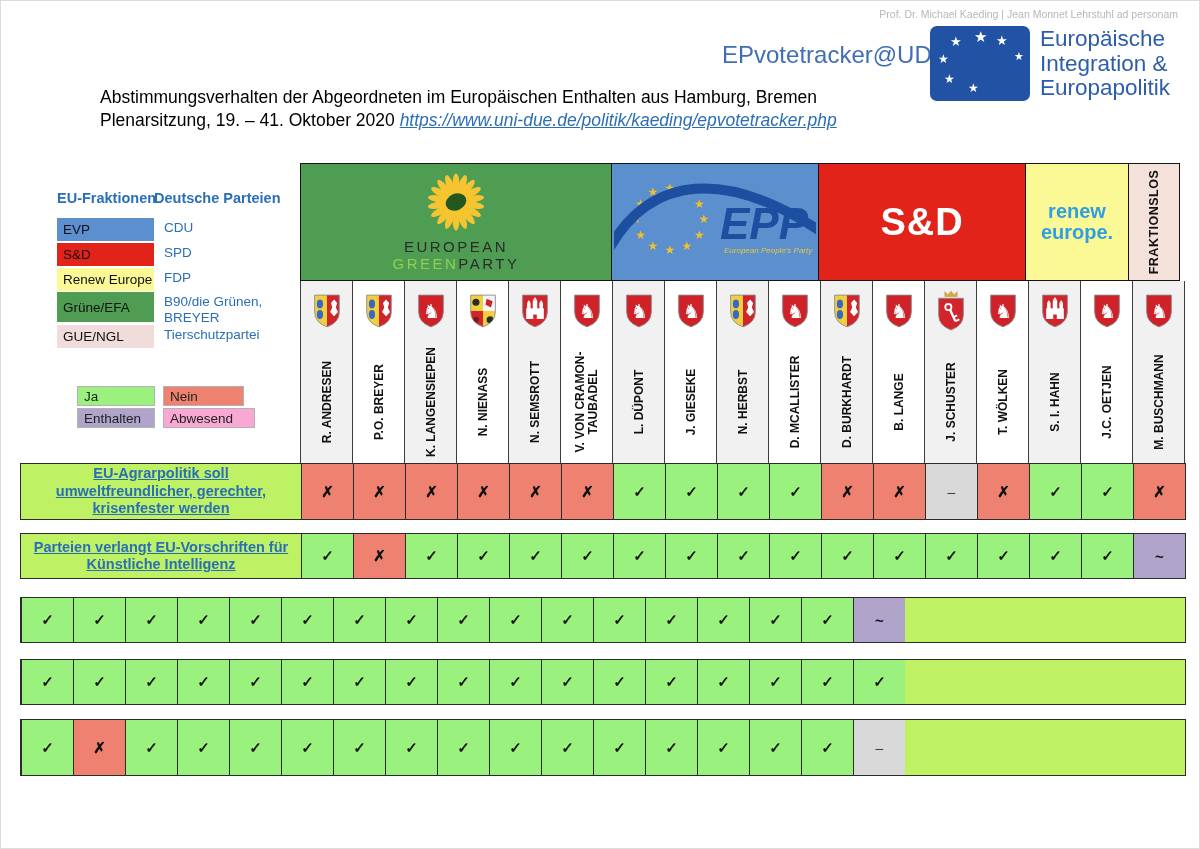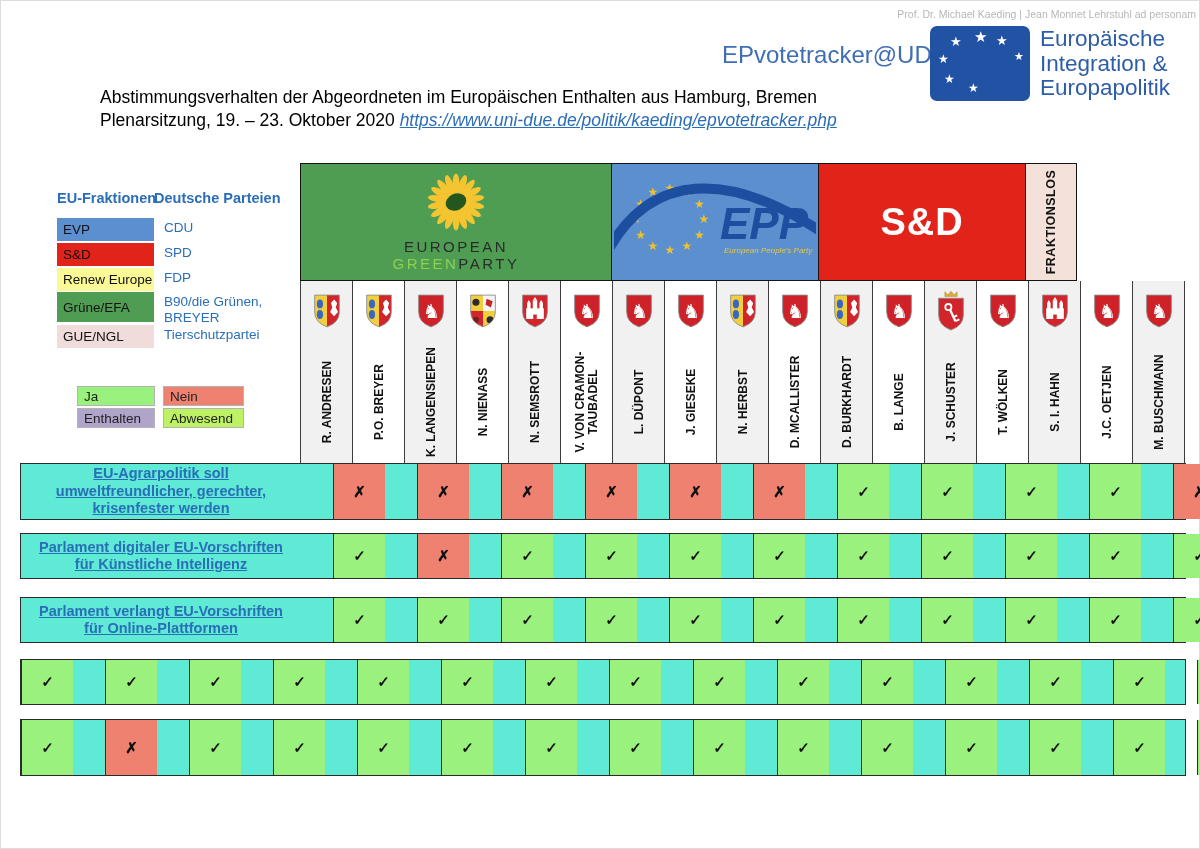--- a/index.html
+++ b/index.html
@@ -1,21 +1,21 @@
 <!DOCTYPE html>
 <html><head>
 <meta charset="utf-8">
 <style>
   html,body { margin:0; padding:0; background:#fff; }
   .canvas { position:relative; width:1200px; height:849px; background:#fff;
             font-family:"Liberation Sans", sans-serif; overflow:hidden;
             box-shadow: inset 0 0 0 1px #dcdcdc; }
 
   
-  .credit { position:absolute; top:8px; right:4px; font-size:10.5px; color:#b7b7b7; }
+  .credit { position:absolute; top:8px; right:22px; font-size:10.5px; color:#b7b7b7; }
   .app-title { position:absolute; top:41px; left:722px; font-size:24px; color:#3f6eb5; }
   .eu-logo { position:absolute; top:26px; left:930px; width:100px; height:75px;
              background:#2152a3; border-radius:7px; }
   .eu-star { position:absolute; color:#fff; }
   .institute { position:absolute; top:27px; left:1040px; font-size:22.5px; line-height:24.5px; color:#2d5da9; }
 
   .title { position:absolute; top:86px; left:100px; font-size:17.5px; line-height:23px; color:#000; }
   .title .lnk { color:#2a6eb8; font-style:italic; text-decoration:underline; cursor:pointer; }
 
   
@@ -45,21 +45,21 @@
   .mep-col { width:52px; box-sizing:border-box; border-left:1px solid #3c3c3c; }
   .crest-cell { height:60px; display:flex; align-items:center; justify-content:center; }
   .name-cell { height:122px; position:relative; }
   .name-rot { position:absolute; left:50%; top:50%; width:118px; height:50px;
               transform:translate(-50%,-50%) rotate(-90deg);
               display:flex; align-items:center; justify-content:center; text-align:center;
               font-size:12px; line-height:13px; font-weight:bold; color:#111; }
 
   
   .vote-strip { position:absolute; left:20px; width:1166px; box-sizing:border-box;
-                border:1px solid #2b2b2b; display:flex; background:#5eead4;gap:32px; }
+                border:1px solid #2b2b2b; display:flex; background:#bef264; }
   .vote-label { flex:0 0 280px; display:flex; align-items:center; justify-content:center; }
   .vote-label span { max-width:258px; text-align:center; font-size:14.5px; font-weight:bold;
                      color:#2a6eb8; text-decoration:underline; line-height:17.5px; cursor:pointer; }
   .vote-cell { flex:0 0 52px; box-sizing:border-box; border-left:1px solid #2b2b2b;
                display:flex; align-items:center; justify-content:center; }
   .s-yes,.s-no,.s-abstain { font-weight:bold; font-size:15px; color:#111; }
   .s-absent { font-size:14px; color:#3c3c3c; }
 </style>
 </head>
 <body>
@@ -80,40 +80,40 @@
   </div>
 
   <div class="institute">
     <div>Europäische</div>
     <div>Integration &amp;</div>
     <div>Europapolitik</div>
   </div>
 
   <div class="title">
     <div>Abstimmungsverhalten der Abgeordneten im Europäischen Enthalten aus Hamburg, Bremen</div>
-    <div><span>Plenarsitzung, 19. – 23. Oktober 2020 </span><span class="lnk">https://www.uni-due.de/politik/kaeding/epvotetracker.php</span></div>
+    <div><span>Plenarsitzung, 19. – 41. Oktober 2020 </span><span class="lnk">https://www.uni-due.de/politik/kaeding/epvotetracker.php</span></div>
   </div>
 
   <div class="lg-head" style="left:57px; top:190px;">EU-Fraktionen</div>
   <div class="lg-head" style="left:154px; top:190px;">Deutsche Parteien</div>
   <div id="legend-holder">
       <div class="lg-box" style="top: 218px; background: rgb(91, 143, 208);">EVP</div>
       <div class="lg-party" style="top: 220px;">CDU</div>
       <div class="lg-box" style="top: 243px; background: rgb(226, 35, 26);">S&amp;D</div>
       <div class="lg-party" style="top: 245px;">SPD</div>
       <div class="lg-box" style="top: 268px; background: rgb(251, 249, 150);">Renew Europe</div>
       <div class="lg-party" style="top: 270px;">FDP</div>
       <div class="lg-box" style="top: 292px; background: rgb(79, 157, 83); height: 30px;">Grüne/EFA</div>
       <div class="lg-party" style="top: 294px;">B90/die Grünen, BREYER</div>
       <div class="lg-box" style="top: 325px; background: rgb(240, 220, 218);">GUE/NGL</div>
       <div class="lg-party" style="top: 327px;">Tierschutzpartei</div>
       <div class="lg-vbox" style="left: 77px; top: 386px; width: 78px; background: rgb(155, 241, 125);">Ja</div>
       <div class="lg-vbox" style="left: 163px; top: 386px; width: 81px; background: rgb(238, 129, 112);">Nein</div>
       <div class="lg-vbox" style="left: 77px; top: 408px; width: 78px; background: rgb(176, 164, 202);">Enthalten</div>
-      <div class="lg-vbox" style="left: 163px; top: 408px; width: 81px; background: #bef264;">Abwesend</div>
+      <div class="lg-vbox" style="left: 163px; top: 408px; width: 92px; background: #f9a8d4;">Abwesend</div>
     </div>
 
   <div class="group-row" id="group-row">
       <div class="group-cell" style="width: 312px; background: rgb(79, 157, 83);">
         <div class="gh-greens">
           <div><svg width="60" height="60" viewBox="0 0 62 62">
               <ellipse cx="31" cy="12.5" rx="3.6" ry="11" fill="#f5c431" transform="rotate(0 31 31)"></ellipse>
               <ellipse cx="31" cy="12.5" rx="3.6" ry="11" fill="#f5c431" transform="rotate(20 31 31)"></ellipse>
               <ellipse cx="31" cy="12.5" rx="3.6" ry="11" fill="#f5c431" transform="rotate(40 31 31)"></ellipse>
               <ellipse cx="31" cy="12.5" rx="3.6" ry="11" fill="#f5c431" transform="rotate(60 31 31)"></ellipse>
@@ -152,20 +152,26 @@
             <text x="73" y="29.153212482682402" text-anchor="middle" font-size="12" fill="#f0c12e">★</text>
             <text x="85.4448637286709" y="40.499999999999986" text-anchor="middle" font-size="12" fill="#f0c12e">★</text>
             <path d="M-4,80 C38,8 112,2 206,64" fill="none" stroke="#1d4fa1" stroke-width="10" stroke-linecap="round"></path>
             <text x="106" y="72" font-size="44" font-weight="bold" font-style="italic" fill="#1d4fa1">EPP</text>
             <text x="110" y="86" font-size="8" font-style="italic" fill="#e9c73e">European People's Party</text>
           </svg></div>
       </div>
       <div class="group-cell" style="width: 208px; background: rgb(226, 35, 26);">
         <div class="gh-sd">S&amp;D</div>
       </div>
+      <div class="group-cell" style="width: 104px; background: rgb(251, 249, 150);">
+        <div class="gh-renew">
+          <div>renew</div>
+          <div>europe.</div>
+        </div>
+      </div>
       <div class="group-cell" style="width: 52px; background: rgb(244, 225, 218);">
         <div class="gh-frak">FRAKTIONSLOS</div>
       </div>
     </div>
   <div class="mep-row" id="mep-row">
       <div class="mep-col" style="background: rgb(241, 241, 241);">
         <div class="crest-cell">
           <svg width="30" height="36" viewBox="0 0 34 40">
             <defs>
               <clipPath id="c1">
@@ -483,21 +489,21 @@
         </div>
         <div class="vote-cell" style="background: rgb(155, 241, 125);">
           <span class="s-yes">✓</span>
         </div>
         <div class="vote-cell" style="background: rgb(238, 129, 112);">
           <span class="s-no">✗</span>
         </div>
       </div>
       <div class="vote-strip" style="top: 533px; height: 46px;">
         <div class="vote-label">
-          <span>Parlament digitaler EU-Vorschriften für Künstliche Intelligenz</span>
+          <span>Parteien verlangt EU-Vorschriften für Künstliche Intelligenz</span>
         </div>
         <div class="vote-cell" style="background: rgb(155, 241, 125);">
           <span class="s-yes">✓</span>
         </div>
         <div class="vote-cell" style="background: rgb(238, 129, 112);">
           <span class="s-no">✗</span>
         </div>
         <div class="vote-cell" style="background: rgb(155, 241, 125);">
           <span class="s-yes">✓</span>
         </div>
@@ -538,23 +544,20 @@
           <span class="s-yes">✓</span>
         </div>
         <div class="vote-cell" style="background: rgb(155, 241, 125);">
           <span class="s-yes">✓</span>
         </div>
         <div class="vote-cell" style="background: rgb(176, 164, 202);">
           <span class="s-abstain">~</span>
         </div>
       </div>
       <div class="vote-strip" style="top: 597px; height: 46px;">
-        <div class="vote-label">
-          <span>Parlament verlangt EU-Vorschriften für Online-Plattformen</span>
-        </div>
         <div class="vote-cell" style="background: rgb(155, 241, 125);">
           <span class="s-yes">✓</span>
         </div>
         <div class="vote-cell" style="background: rgb(155, 241, 125);">
           <span class="s-yes">✓</span>
         </div>
         <div class="vote-cell" style="background: rgb(155, 241, 125);">
           <span class="s-yes">✓</span>
         </div>
         <div class="vote-cell" style="background: rgb(155, 241, 125);">

